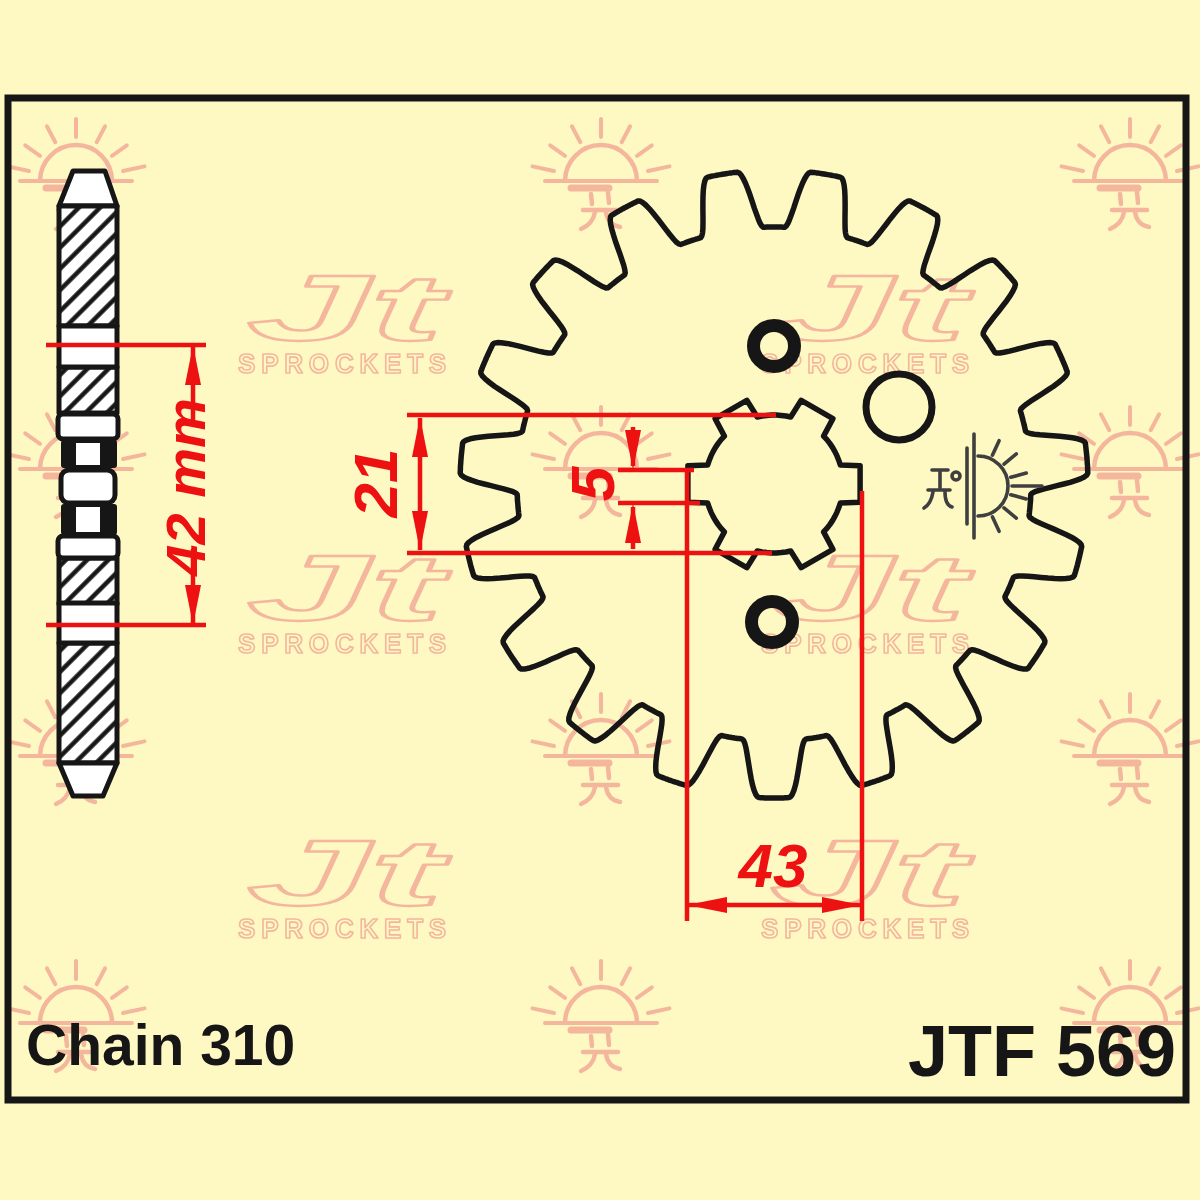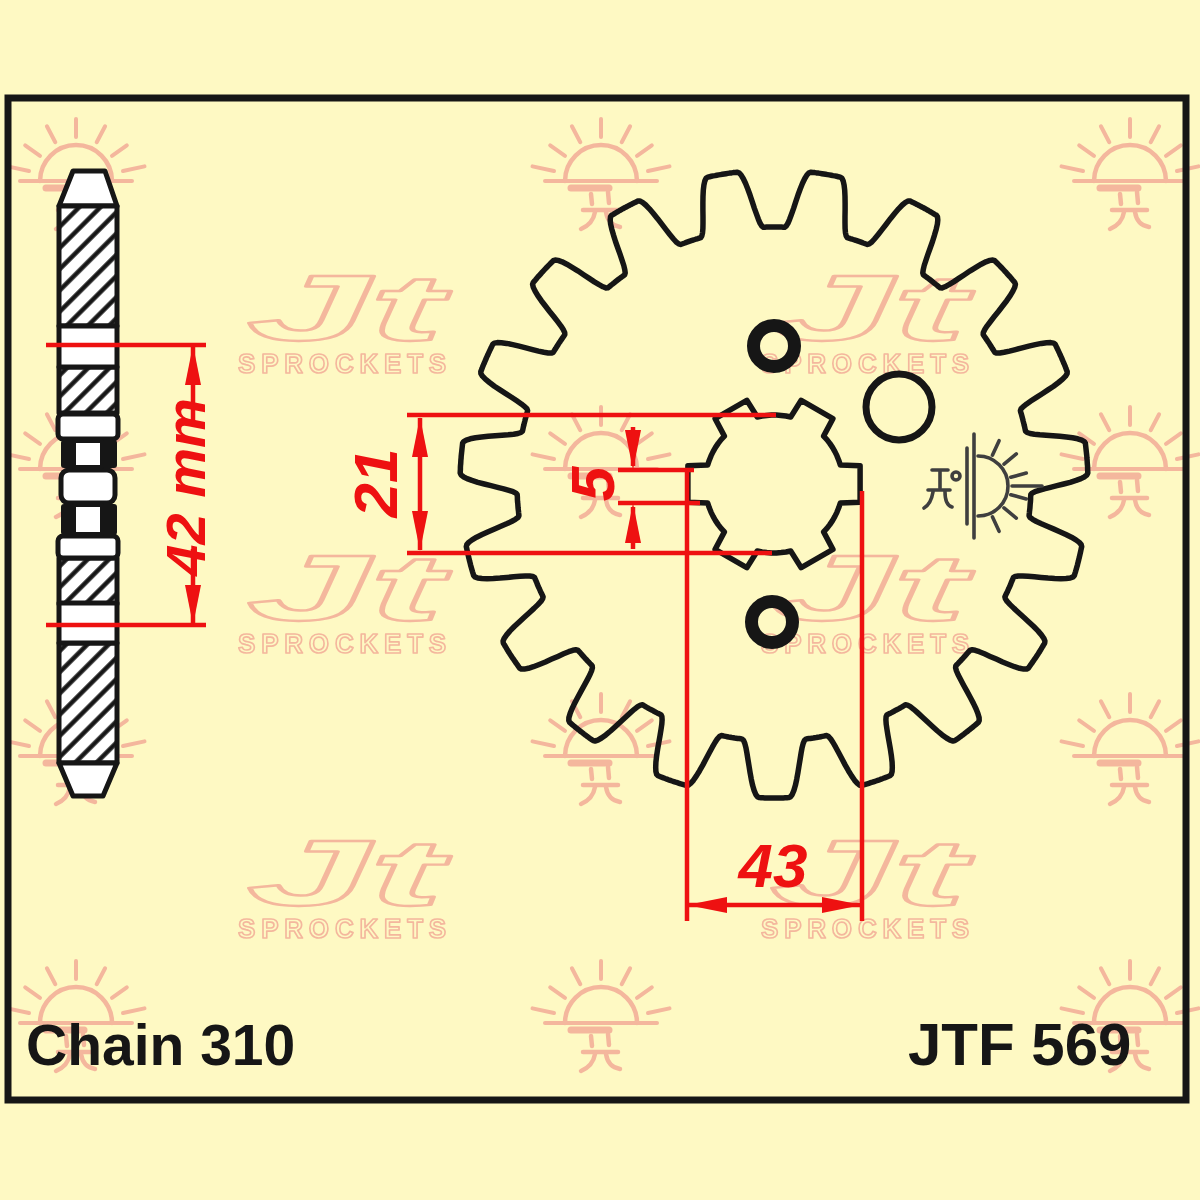--- a/index.html
+++ b/index.html
@@ -333,14 +333,14 @@
   <div class="txt dim-label rot" style="left:74px;top:457px;width:222px;height:60px;font-size:56px;">42 mm</div>
 
   <div class="txt dim-label rot" style="left:314px;top:452px;width:122px;height:62px;font-size:62px;">21</div>
 
   <div class="txt dim-label rot" style="left:560px;top:453px;width:64px;height:62px;font-size:62px;">5</div>
 
   <div class="txt dim-label" style="left:712px;top:834px;width:122px;height:62px;font-size:62px;">43</div>
 
   <div class="txt black-label" style="left:26px;top:1012px;font-size:57px;">Chain 310</div>
 
-  <div class="txt black-label" style="left:908px;top:1010px;width:256px;font-size:60px;text-align:left;">JTF 569</div>
+  <div class="txt black-label" style="left:908px;top:1010px;width:256px;font-size:72px;text-align:left;">JTF 569</div>
 </div>
 
 </body></html>

